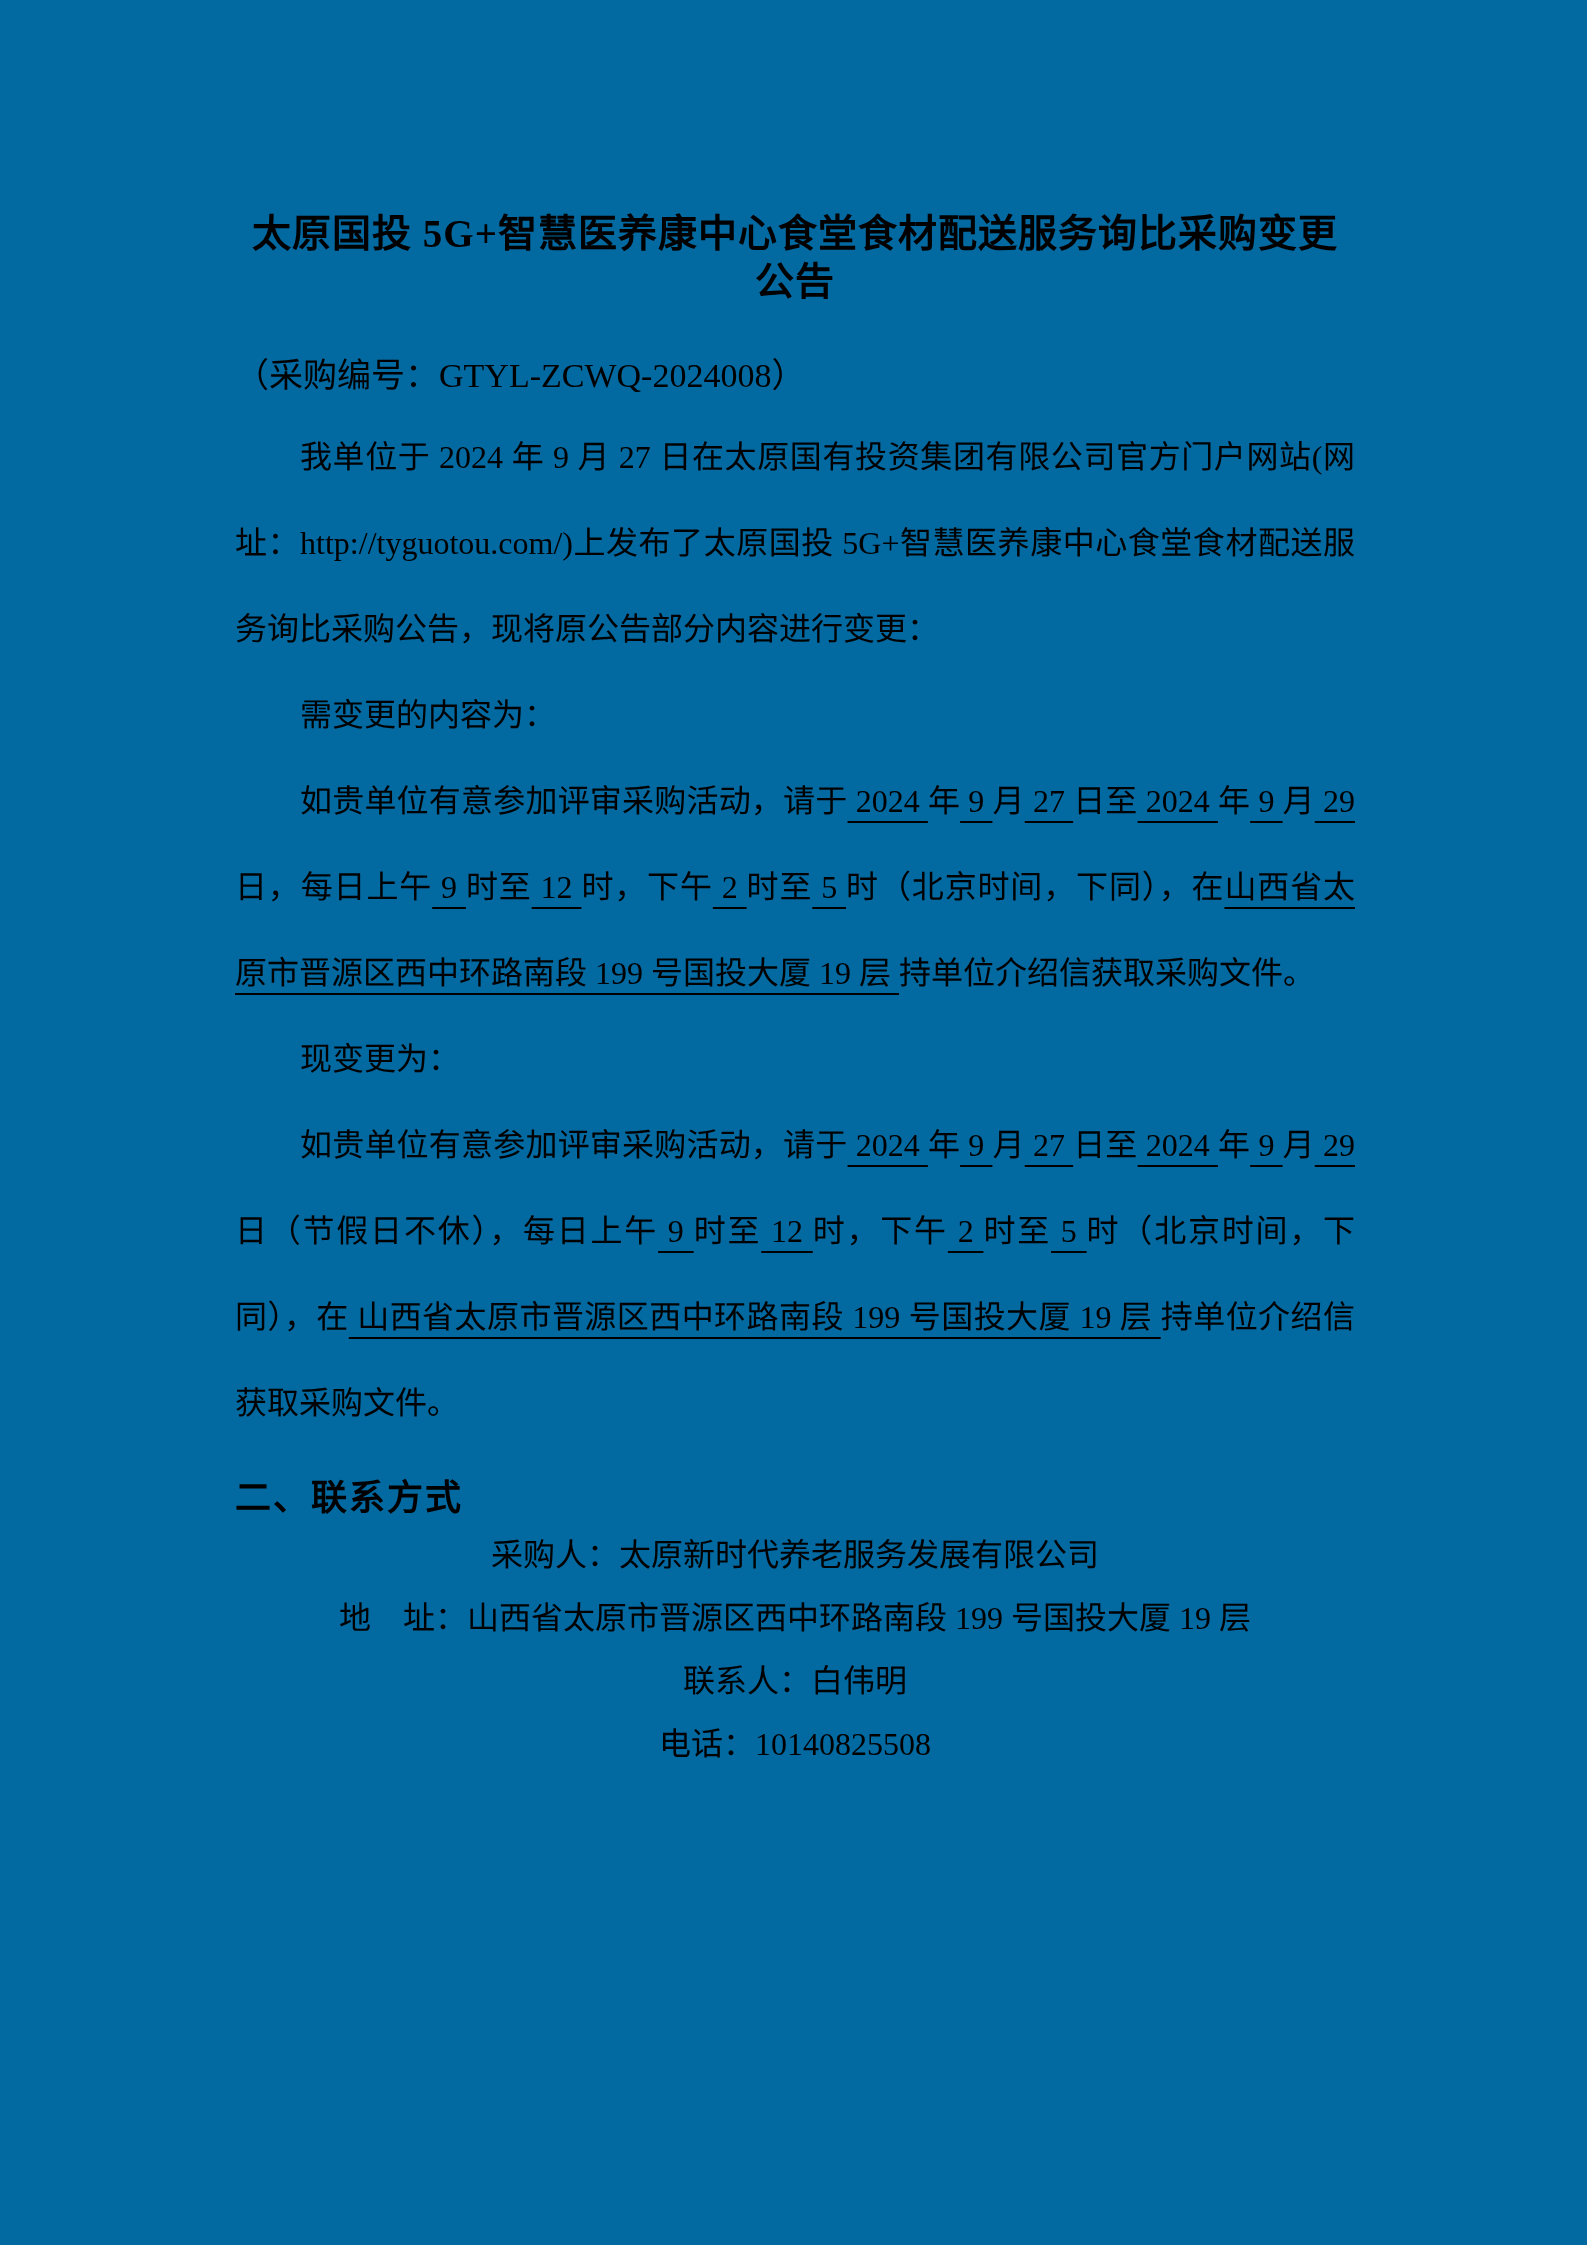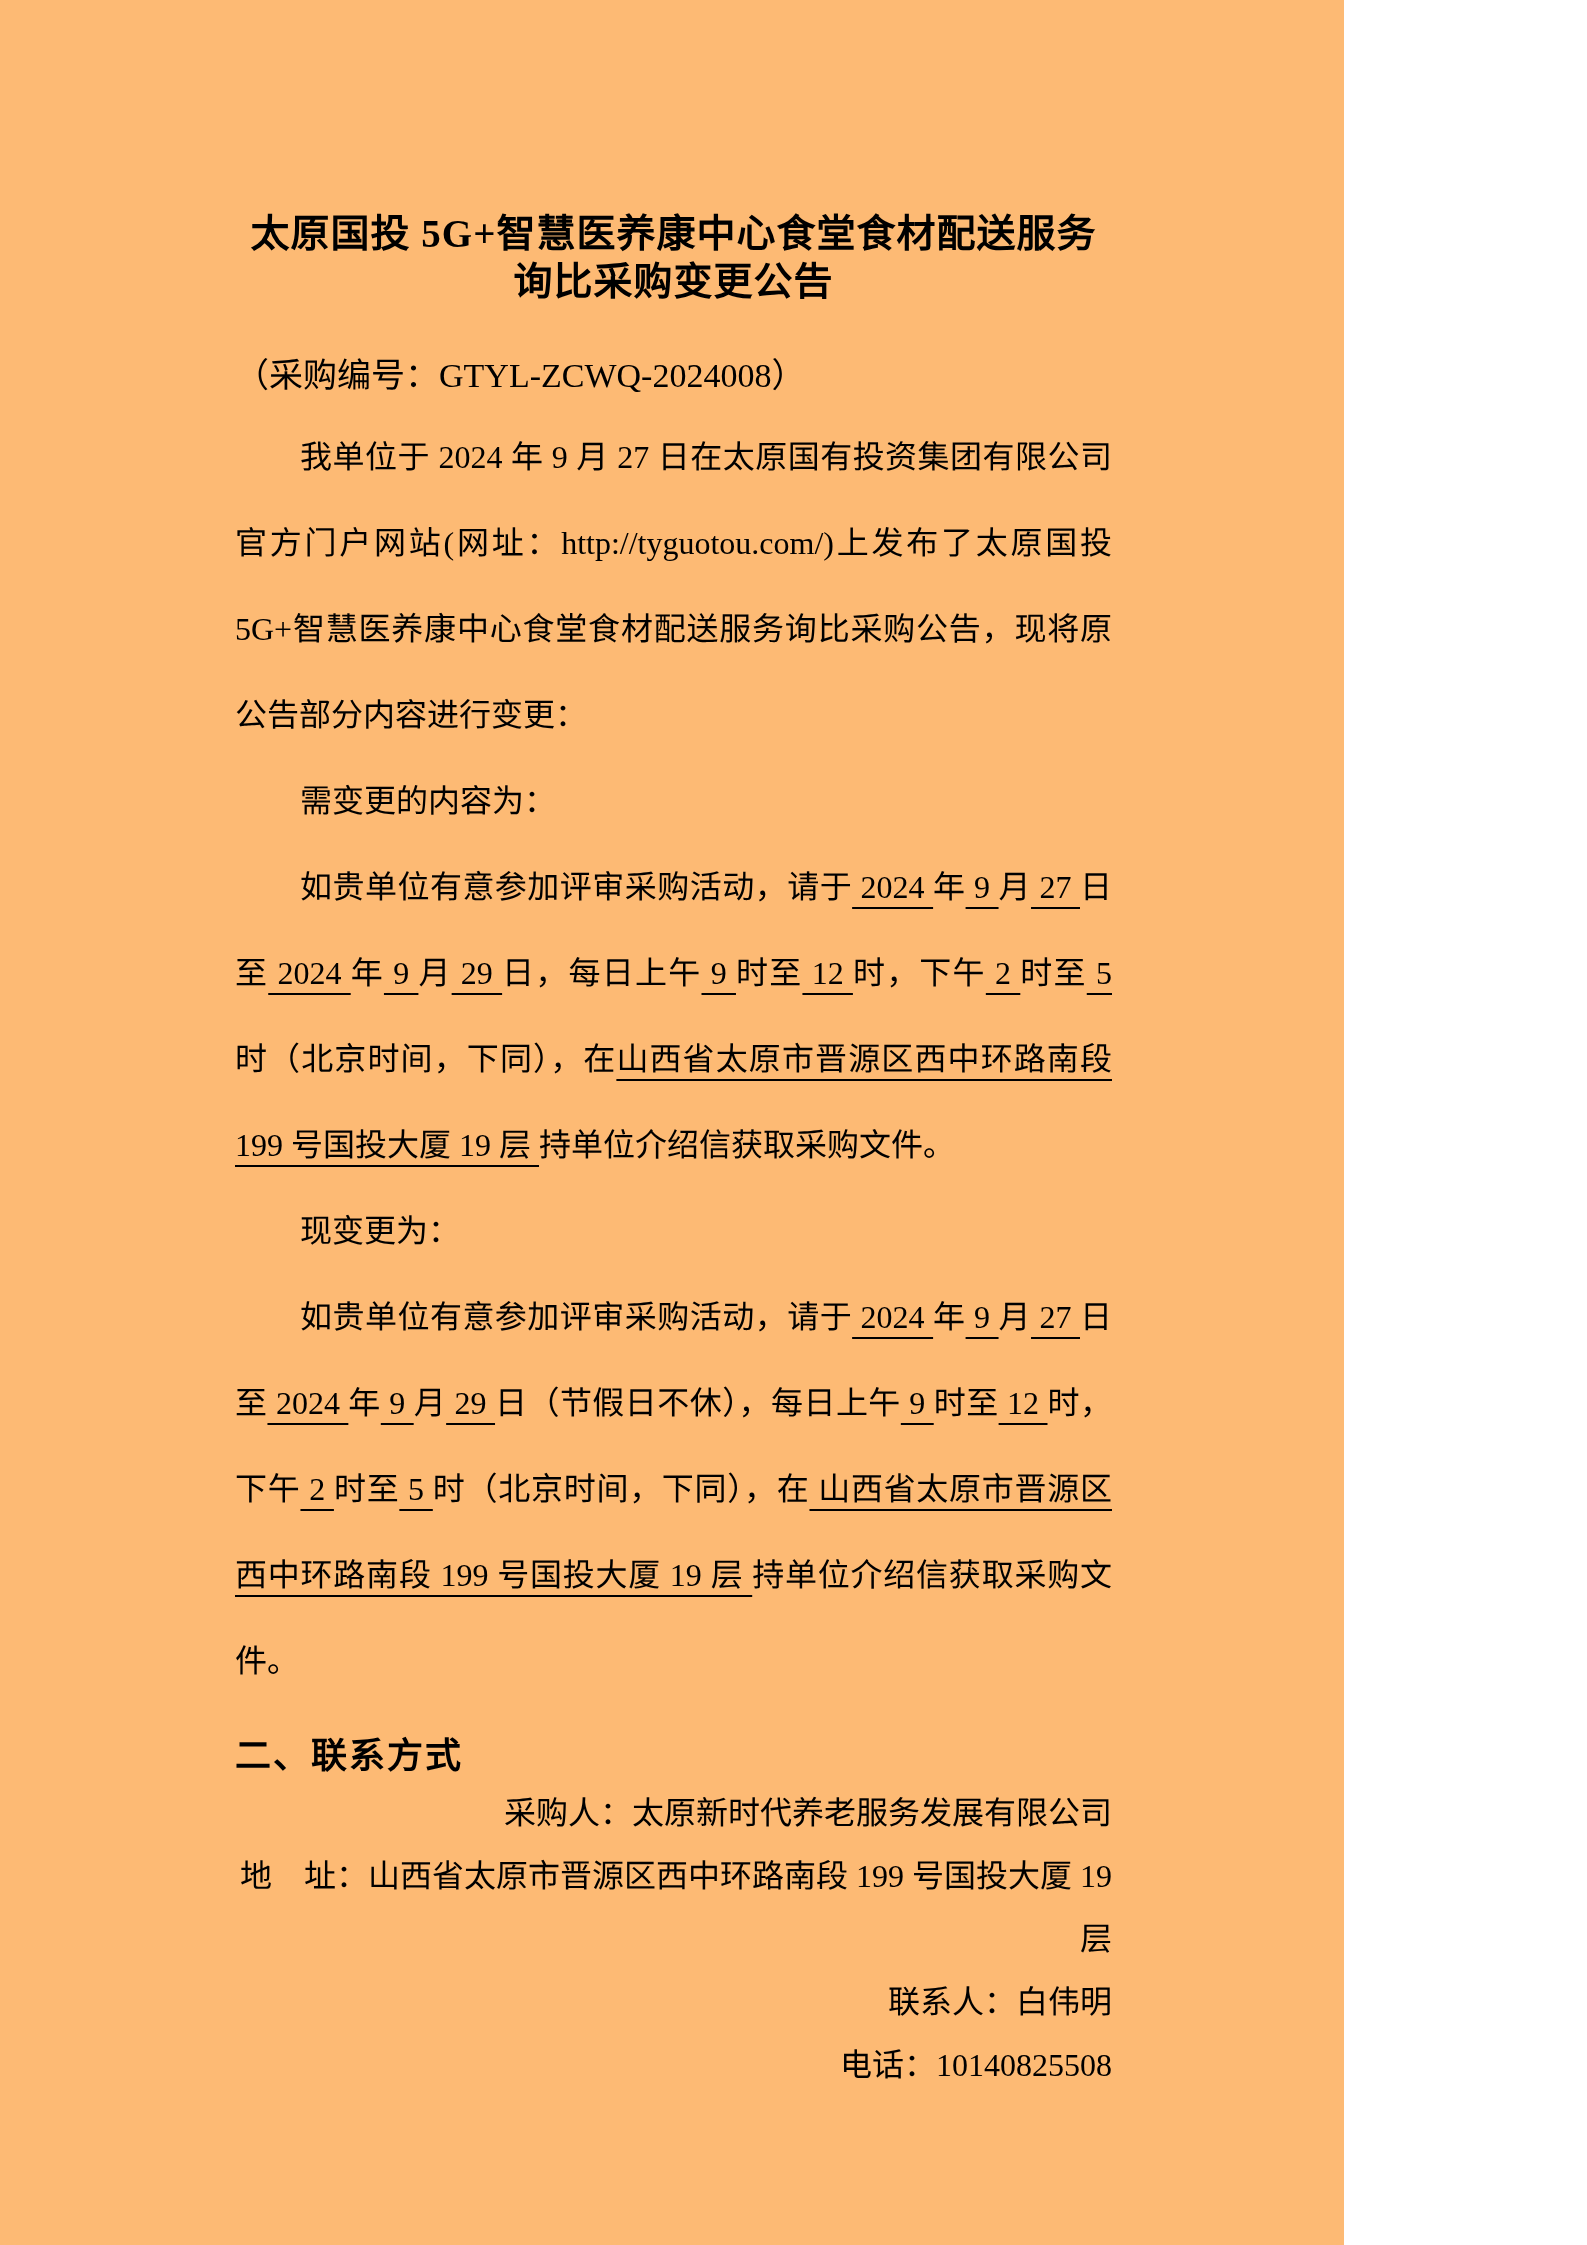--- a/index.html
+++ b/index.html
@@ -1,19 +1,19 @@
 <!DOCTYPE html>
 <html lang="zh-CN"><head>
 <meta charset="utf-8">
 <style>
   html,body{margin:0;padding:0;background:#ffffff;}
   .page{
     position:relative;
-    width:1344px;height:2245px;
-    background:#fdba74;
+    width:1587px;height:2245px;
+    background:#0369a1;
     font-family:"Liberation Serif","DejaVu Serif",serif;
     color:#000000;
     overflow:hidden;
   }
   .content{
     box-sizing:border-box;
     padding:210px 232px 0 235px;
   }
   .doc-title{
     margin:0;
@@ -44,21 +44,21 @@
     font-size:32px;
     line-height:86px;
     text-align:justify;
   }
   .body-para.first{margin-top:12px;}
   .body-para.indent{text-indent:65px;}
   .contact-para{
     margin:0;
     font-size:32px;
     line-height:63px;
-    text-align:right;
+    text-align:center;
   }
   .u{
     text-decoration:underline;
     text-decoration-thickness:2px;
     text-underline-offset:9px;
   }
 </style>
 </head>
 <body>
 

